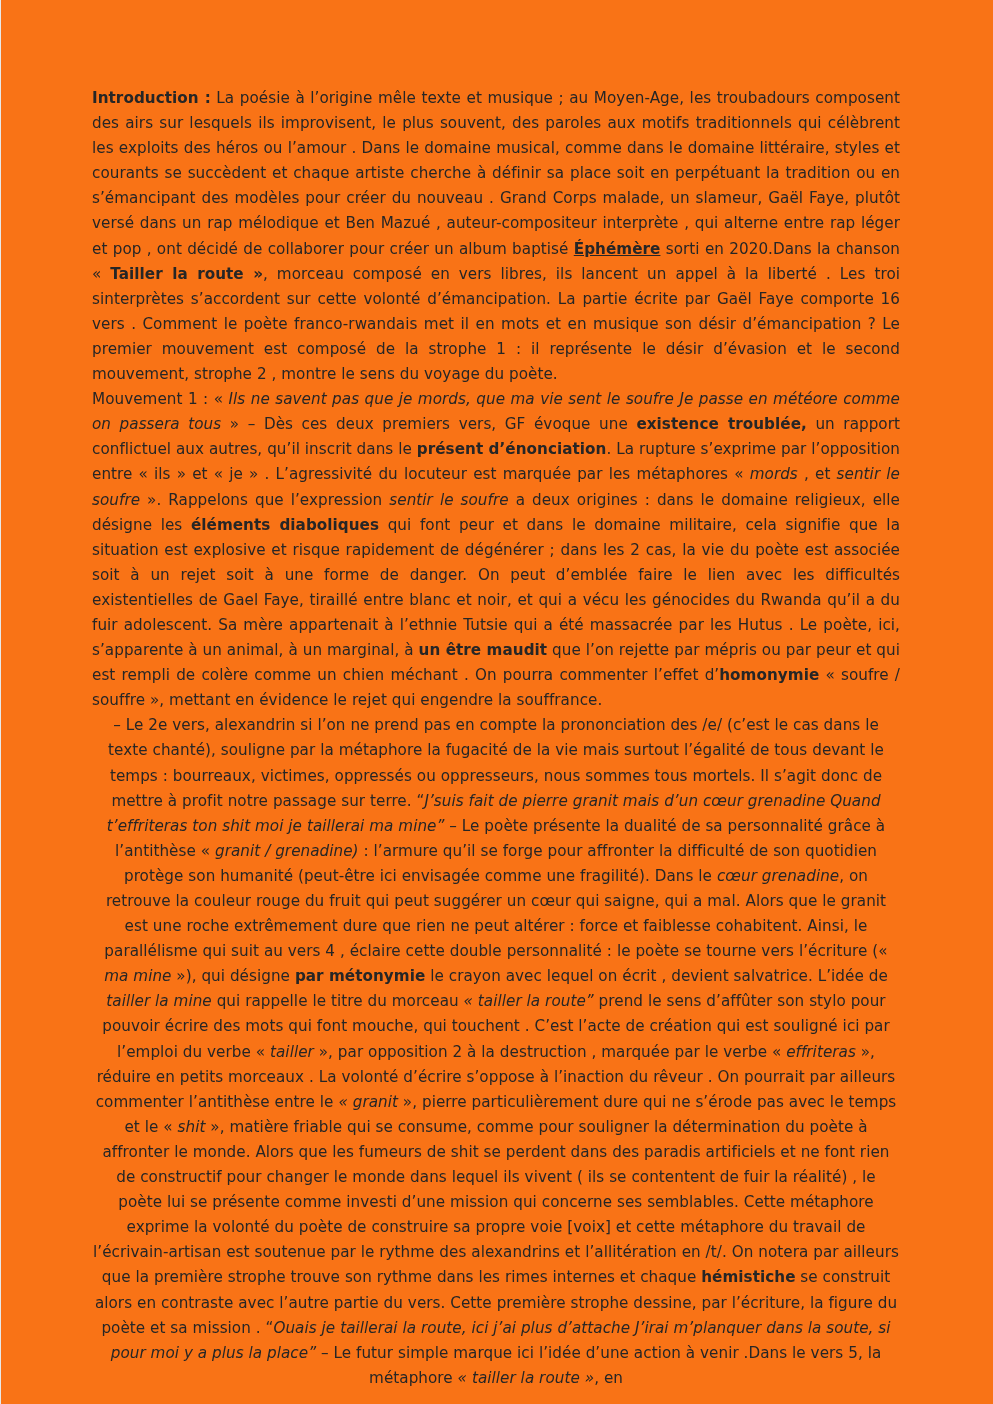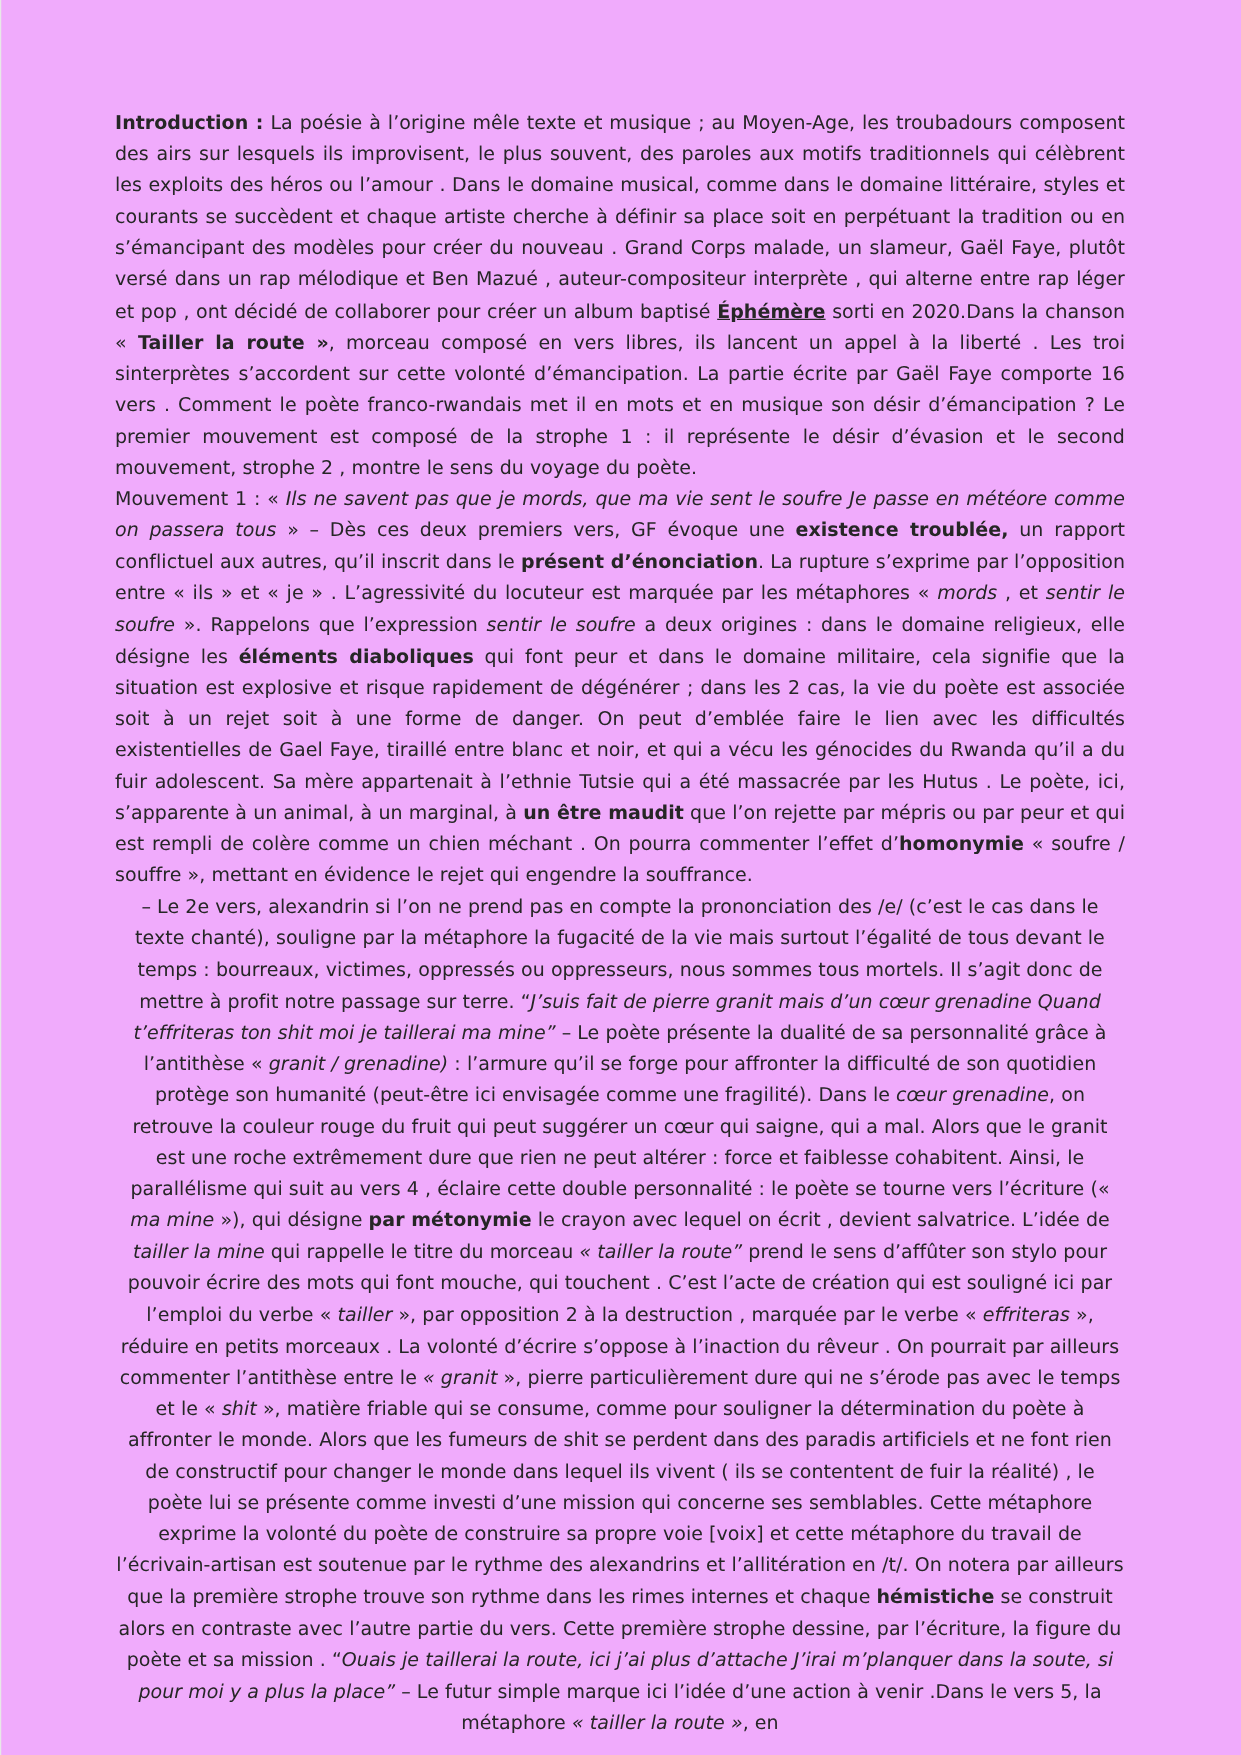--- a/index.html
+++ b/index.html
@@ -7,21 +7,21 @@
     padding: 0;
     background: #ffffff;
   }
   body {
     font-family: "DejaVu Sans", sans-serif;
   }
   .page {
     position: relative;
     width: 993px;
     height: 1404px;
-    background: #f0abfc;
+    background: #f97316;
     box-sizing: border-box;
     overflow: hidden;
   }
   .edge-rule {
     position: absolute;
     left: 0;
     top: 0;
     width: 1px;
     height: 1404px;
     background: #e8e8e8;

